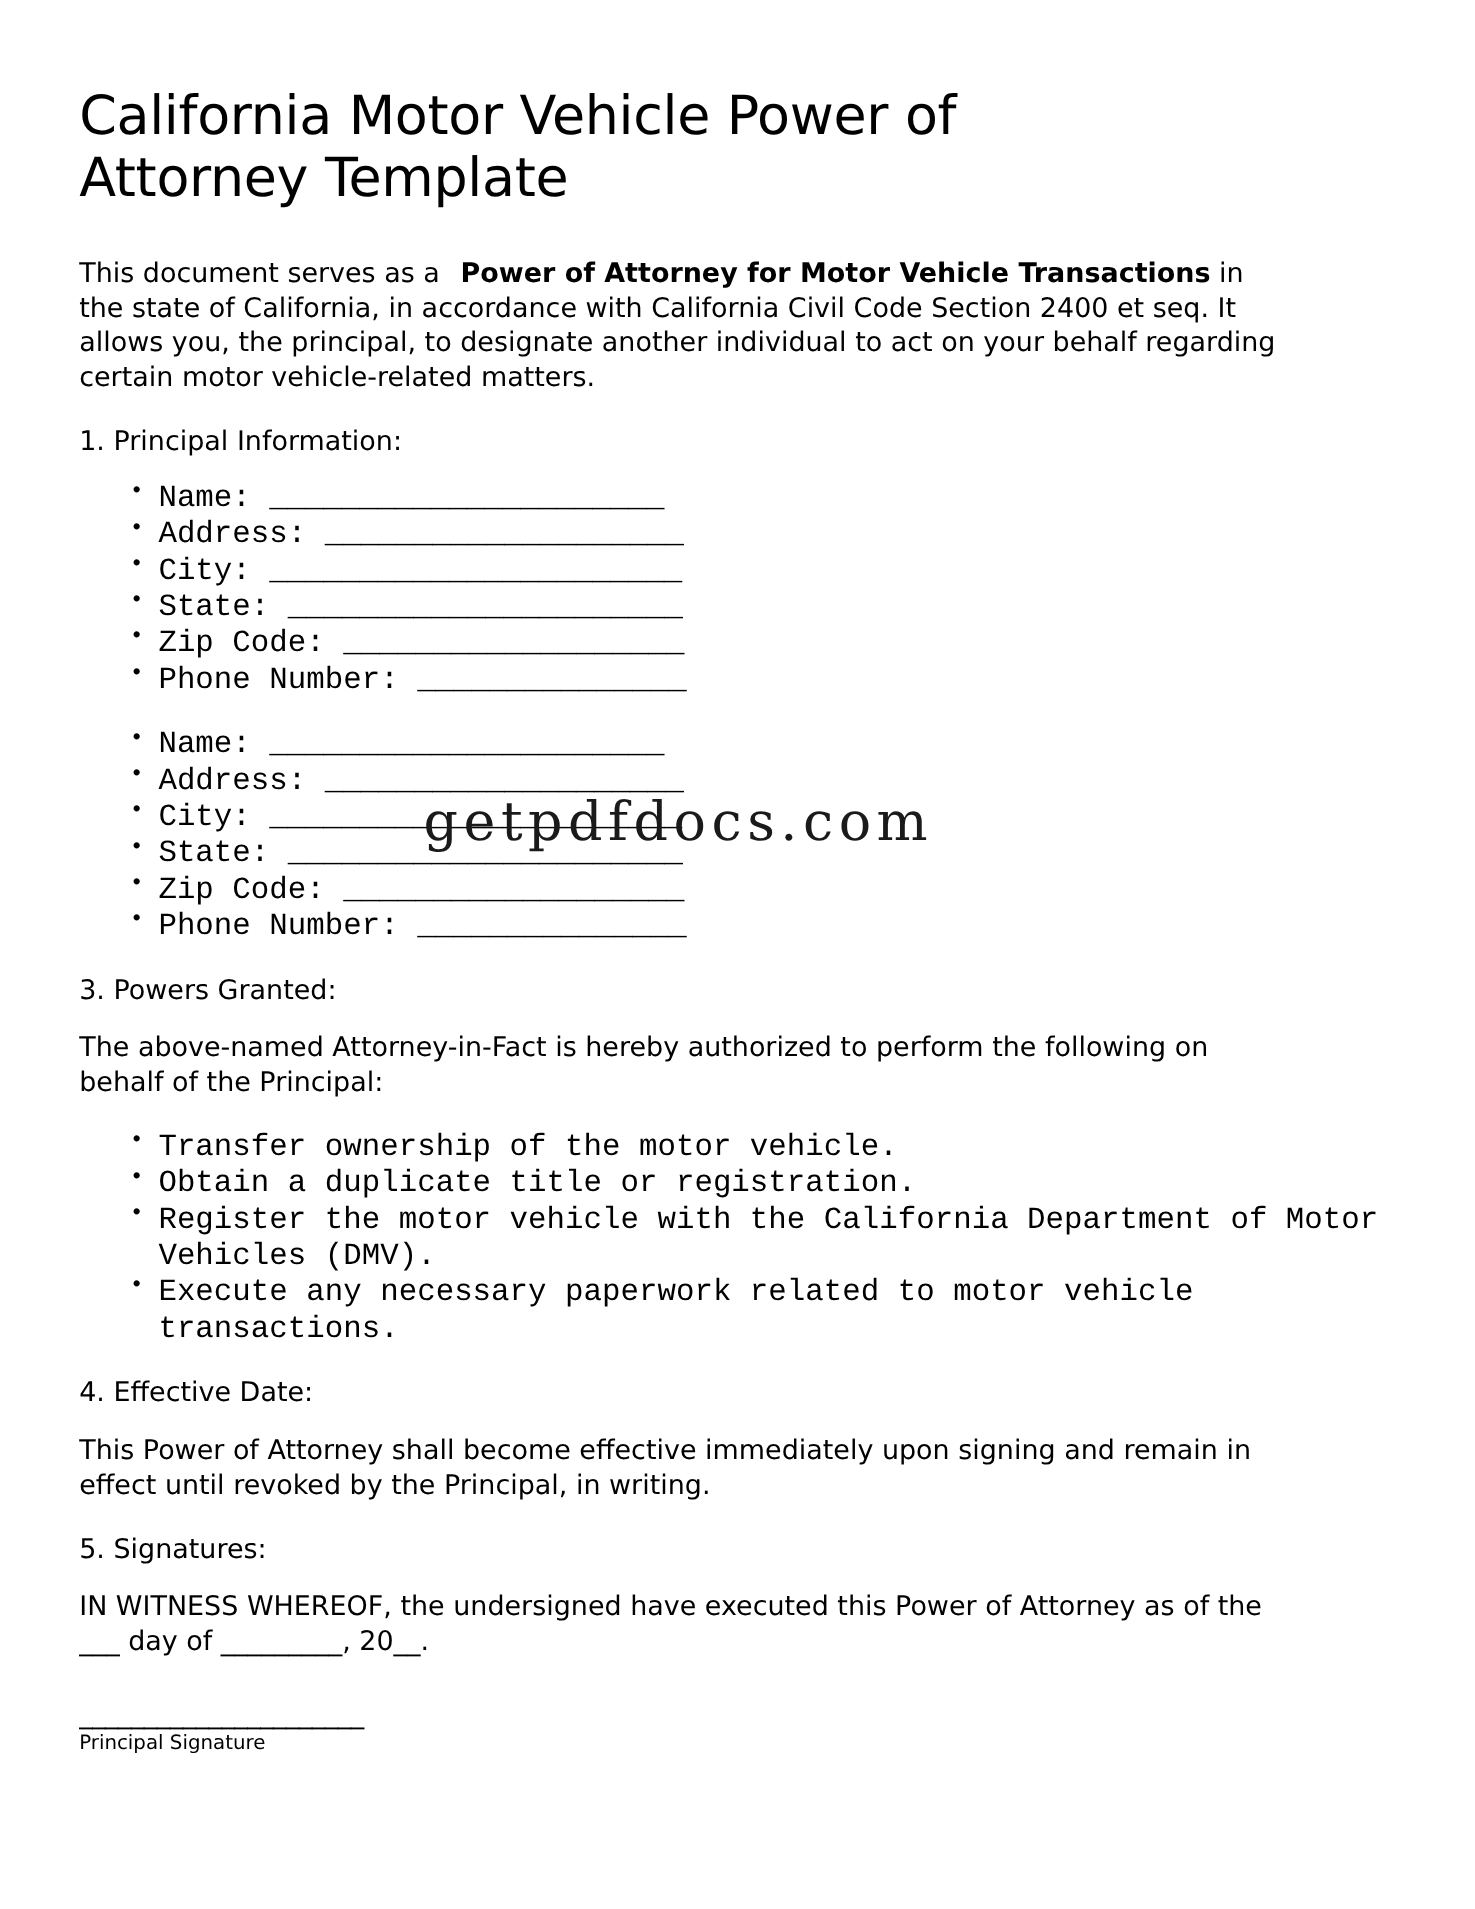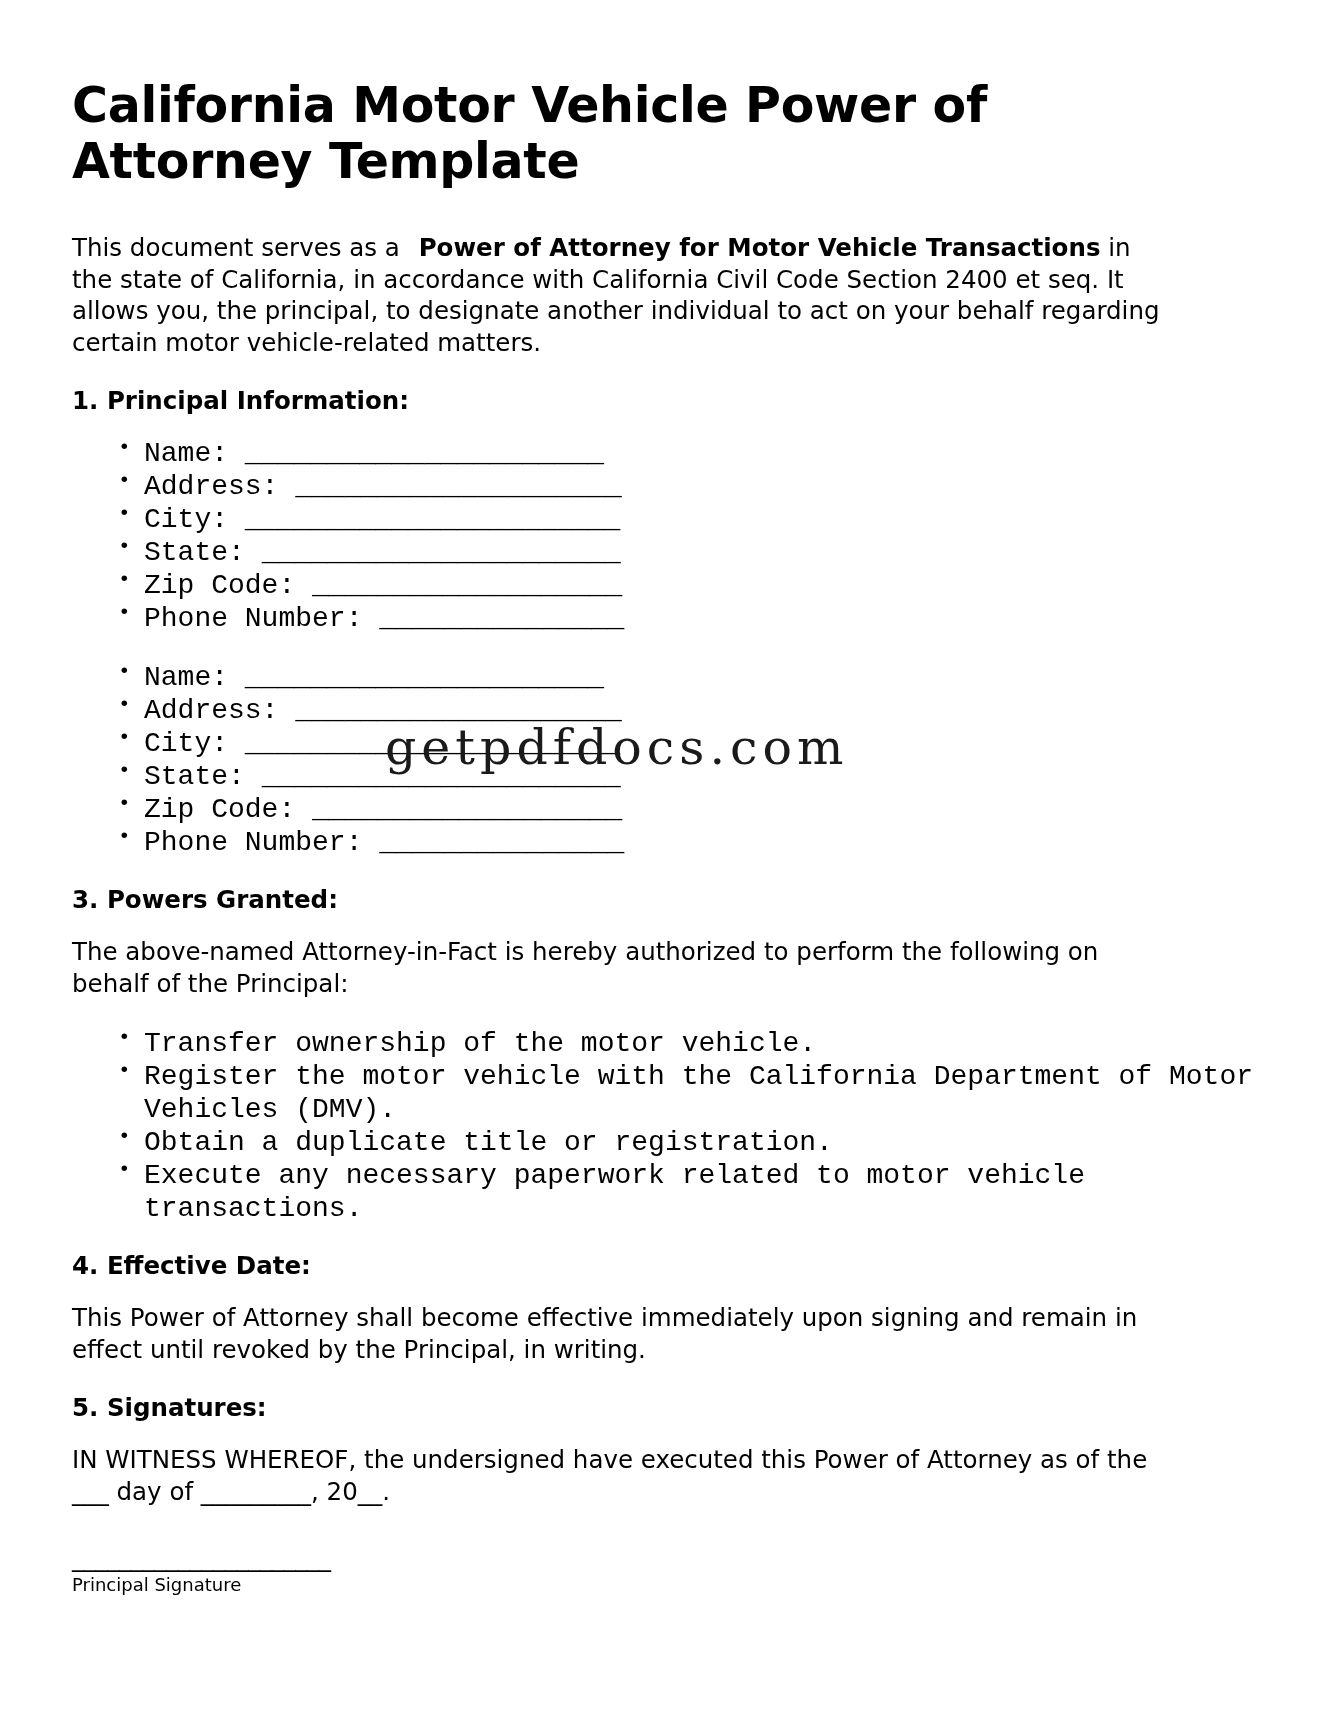--- a/index.html
+++ b/index.html
@@ -15,36 +15,36 @@
     position: relative;
     width: 1341px;
     height: 1735px;
     background: #ffffff;
     overflow: hidden;
     box-sizing: border-box;
     padding: 78px 80px 0 72px;
   }
   .doc-title {
     font-size: 49px;
-    font-weight: bold;
+    font-weight: normal;
     line-height: 1.14;
     letter-spacing: -0.3px;
     margin: 0 0 42px 0;
     max-width: 1010px;
   }
   p.para {
     font-size: 24.5px;
     line-height: 1.30;
     margin: 0 0 27px 0;
     max-width: 1095px;
   }
   p.para b { font-weight: bold; margin-left: 11px; }
   h2.section {
     font-size: 24.5px;
-    font-weight: bold;
+    font-weight: normal;
     margin: 0 0 22px 0;
   }
   ul.fields, ul.powers {
     list-style: none;
     margin: 0 0 26px 0;
     padding: 0 0 0 40px;
   }
   ul.fields li, ul.powers li {
     font-size: 28px;
     line-height: 1.18;
@@ -118,22 +118,22 @@
     <li><span>City:</span> <span class="blank">_______________________</span></li>
     <li><span>State:</span> <span class="blank">______________________</span></li>
     <li><span>Zip Code:</span> <span class="blank">___________________</span></li>
     <li><span>Phone Number:</span> <span class="blank">_______________</span></li>
   </ul>
 
   <h2 class="section">3. Powers Granted:</h2>
   <p class="para">The above-named Attorney-in-Fact is hereby authorized to perform the following on behalf of the Principal:</p>
   <ul class="powers">
     <li>Transfer ownership of the motor vehicle.</li>
+    <li>Obtain a duplicate title or registration.</li>
     <li>Register the motor vehicle with the California Department of Motor Vehicles (DMV).</li>
-    <li>Obtain a duplicate title or registration.</li>
     <li>Execute any necessary paperwork related to motor vehicle transactions.</li>
   </ul>
 
   <h2 class="section">4. Effective Date:</h2>
   <p class="para">This Power of Attorney shall become effective immediately upon signing and remain in effect until revoked by the Principal, in writing.</p>
 
   <h2 class="section">5. Signatures:</h2>
   <p class="para">IN WITNESS WHEREOF, the undersigned have executed this Power of Attorney as of the ___ day of _________, 20__.</p>
 
   <div class="sig-block">

